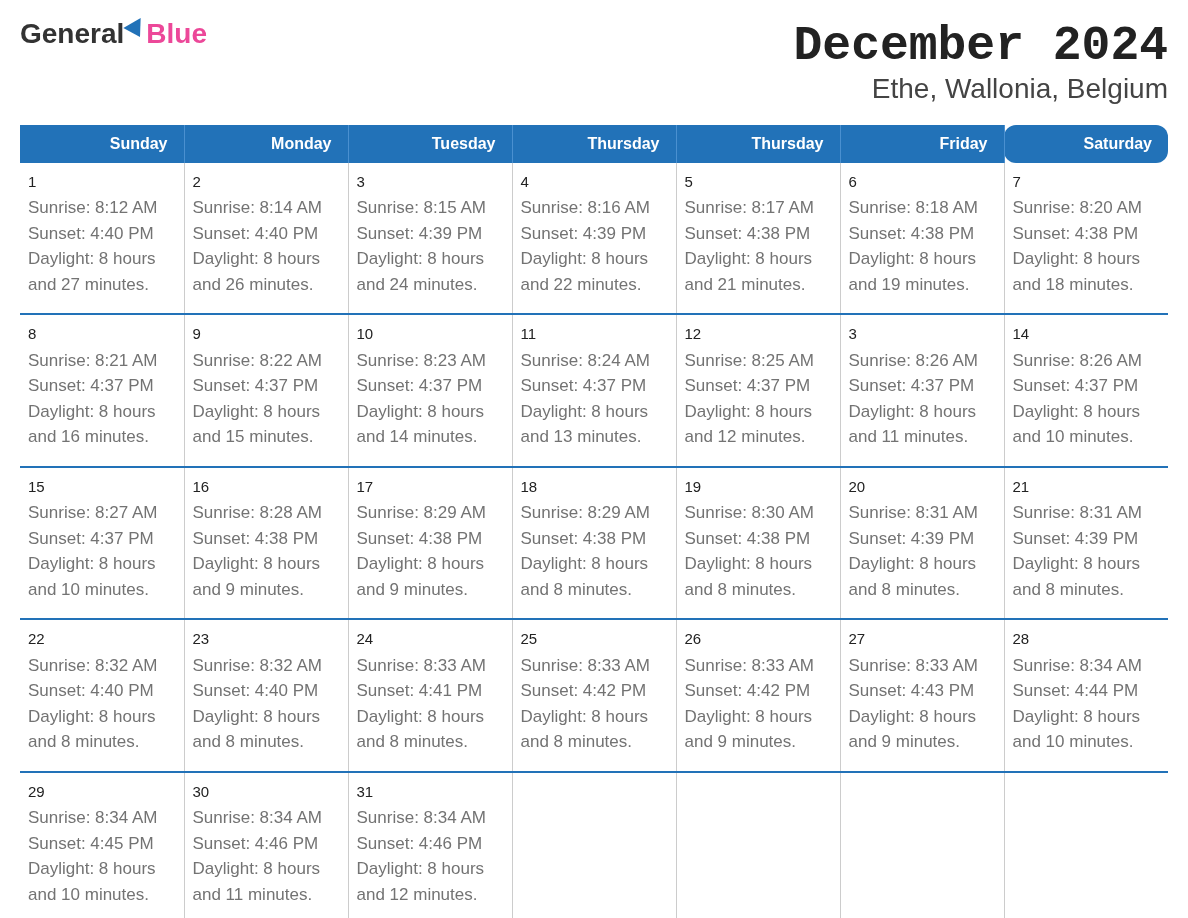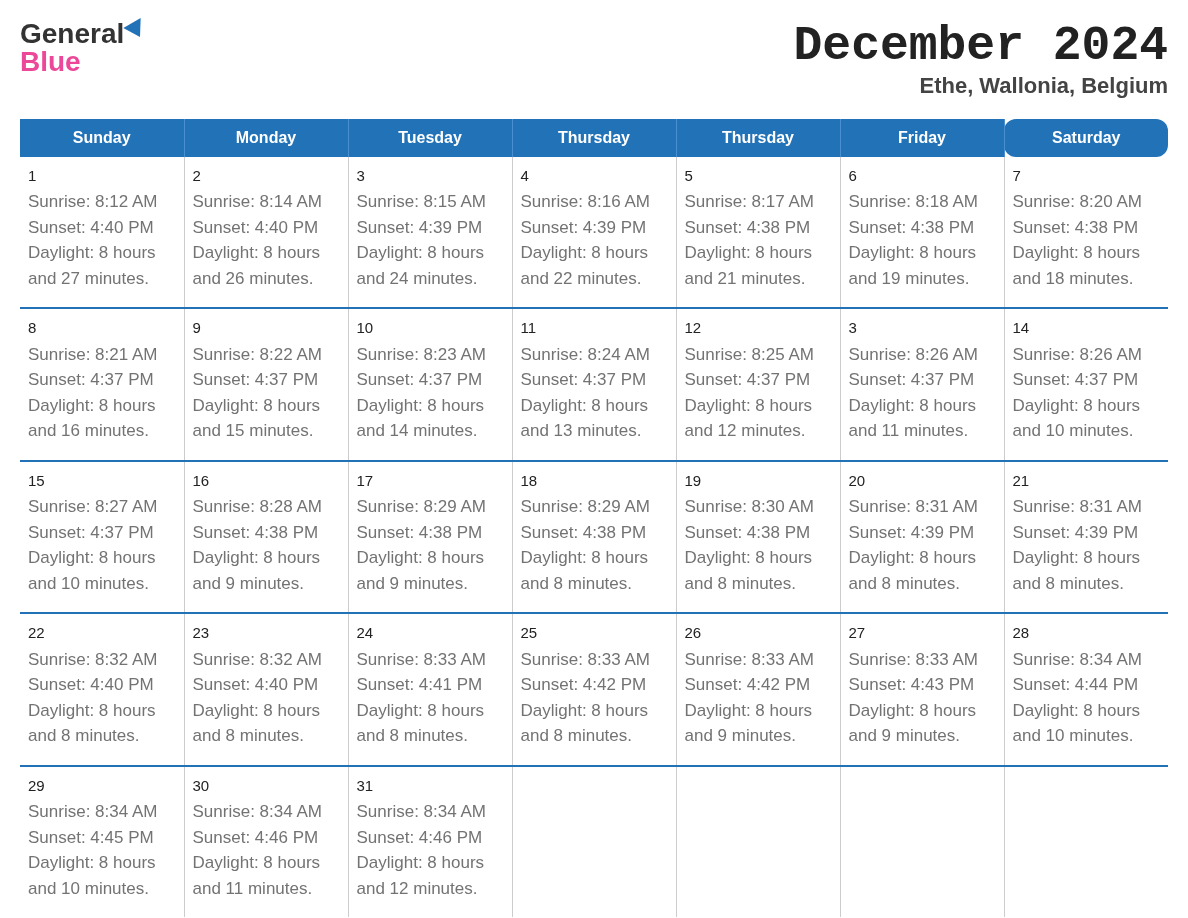--- a/index.html
+++ b/index.html
@@ -11,22 +11,22 @@
       min-height: 918px;
     }
     .header {
       display: flex;
       justify-content: space-between;
       align-items: flex-start;
       margin-bottom: 20px;
     }
     .logo {
       display: flex;
-      flex-direction: column;
-      align-items: flex-start;
+      flex-direction: row;
+      align-items: flex-end;
     }
     .logo-general {
       font-size: 28px;
       font-weight: bold;
       color: #333;
       line-height: 1;
     }
     .logo-blue {
       font-size: 28px;
       font-weight: bold;
@@ -54,38 +54,38 @@
       text-align: right;
     }
     .title-block h1 {
       font-size: 48px;
       font-weight: bold;
       color: #222;
       line-height: 1.1;
       font-family: Liberation Mono, monospace;
     }
     .title-block h2 {
-      font-size: 22px;
-      font-weight: bold;
+      font-size: 28px;
+      font-weight: normal;
       color: #444;
     }
     table {
       width: 100%;
       border-collapse: collapse;
       table-layout: fixed;
     }
     thead tr {
       background-color: #2272b8;
     }
     thead th {
       color: #fff;
       font-size: 16px;
       font-weight: bold;
-      padding: 10px 8px;
-      text-align: center;
+      padding: 10px 16px;
+      text-align: right;
       border-right: 1px solid #4a90d0;
     }
     thead th:last-child {
       border-right: none;
       border-radius: 12px;
     }
     tbody tr {
       vertical-align: top;
     }
     tbody td {

